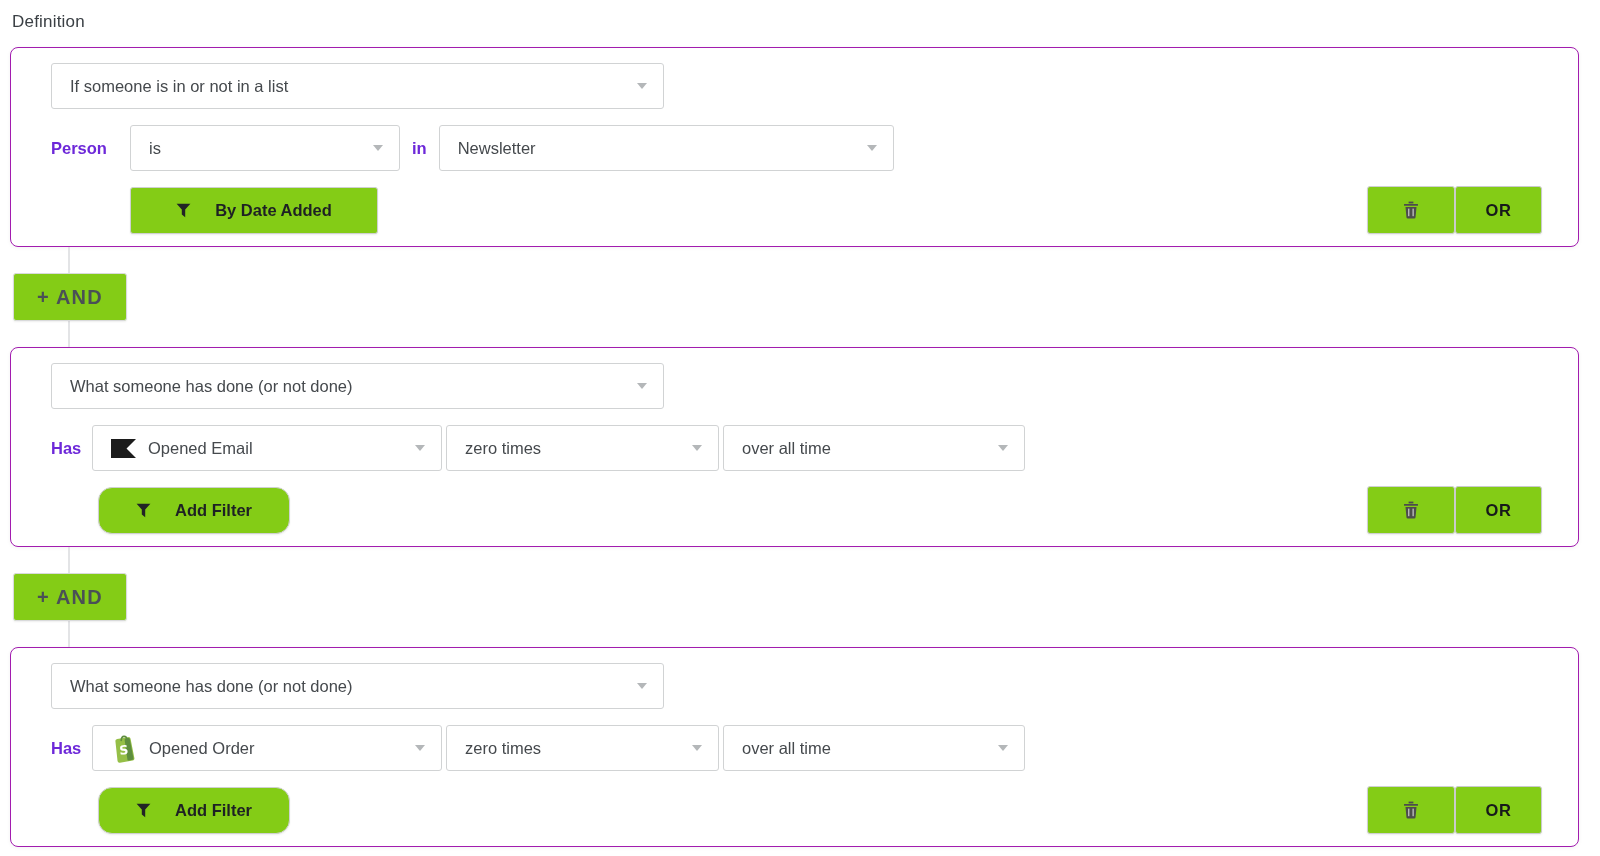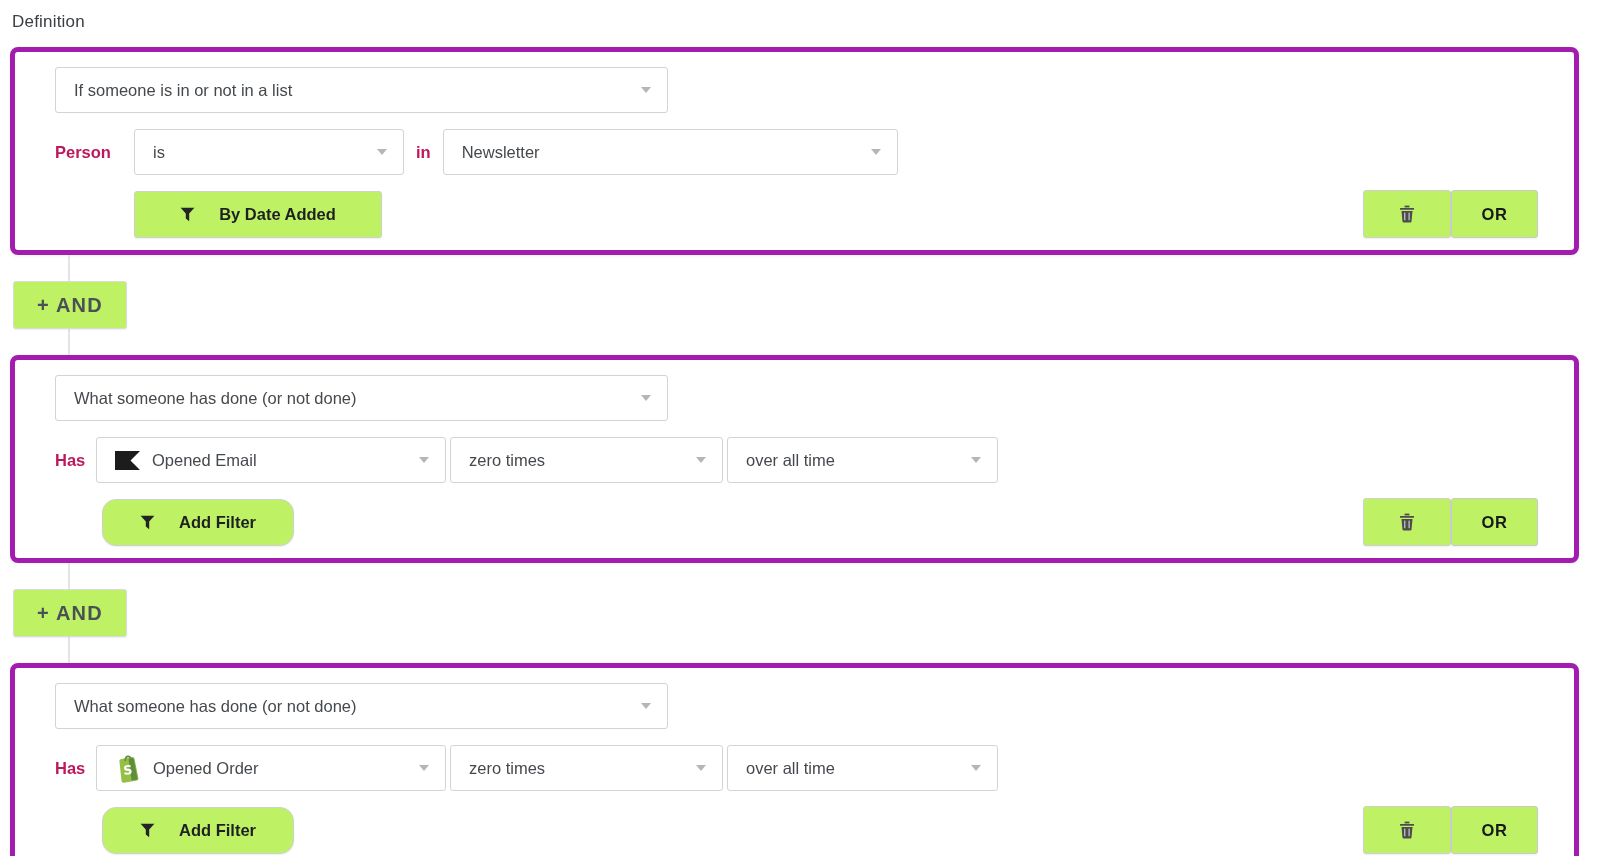--- a/index.html
+++ b/index.html
@@ -12,39 +12,39 @@
   .page { padding: 10px 21px 0 10px; }
 
   .heading {
     font-size: 17px; color: #3b4045; margin: 2px 0 13px 2px; height: 22px;
     letter-spacing: .2px;
   }
 
   
   .card {
     background: #fff;
-    border: 5px solid #a21caf;
+    border: 1px solid #a21caf;
     border-radius: 8px;
     box-shadow: 0 1px 4px rgba(0,0,0,.05);
     padding: 15px 36px 12px 40px;
     display: flex;
     justify-content: space-between;
     min-height: 197px;
   }
   .card-main { display: flex; flex-direction: column; gap: 16px; }
   .card-side {
     display: flex; flex-direction: row;
     justify-content: space-between; align-items: flex-end;
   }
 
   .row { display: flex; align-items: center; gap: 12px; min-height: 46px; }
   .row-metric { gap: 4px; }
 
   .cond-label {
-    font-size: 16.5px; font-weight: bold; color: #be185d; white-space: nowrap;
+    font-size: 16.5px; font-weight: bold; color: #6d28d9; white-space: nowrap;
   }
   .lbl-person { min-width: 67px; }
   .lbl-has { min-width: 37px; }
 
   
   .dropdown {
     height: 46px;
     border: 1px solid #d1d3d4;
     border-radius: 3px;
     background: #fff;
@@ -52,33 +52,33 @@
     padding: 0 16px 0 18px;
     font-size: 16.5px; color: #45494d;
     cursor: pointer;
     white-space: nowrap;
   }
   .dd-type   { width: 613px; }
   .dd-oper   { width: 270px; }
   .dd-list   { width: 455px; }
   .dd-metric { width: 350px; }
   .dd-count  { width: 273px; }
-  .dd-time   { width: 271px; }
+  .dd-time   { width: 302px; }
   .dd-icon { margin-right: 12px; display: inline-flex; align-items: center; }
   .caret {
     margin-left: auto;
     width: 0; height: 0;
     border-left: 5.5px solid transparent;
     border-right: 5.5px solid transparent;
     border-top: 6.5px solid #b4b7b9;
   }
 
   
   .btn {
-    background: #bef264;
+    background: #84cc16;
     border: 1px solid #cfd0d1;
     border-radius: 3px;
     box-shadow: 0 1px 2px rgba(0,0,0,.07);
     cursor: pointer;
     font-family: inherit;
     display: flex; align-items: center; justify-content: center;
   }
   .filter-btn {
     height: 47px; gap: 12px;
     font-size: 16.5px; font-weight: bold; color: #1e2124;

